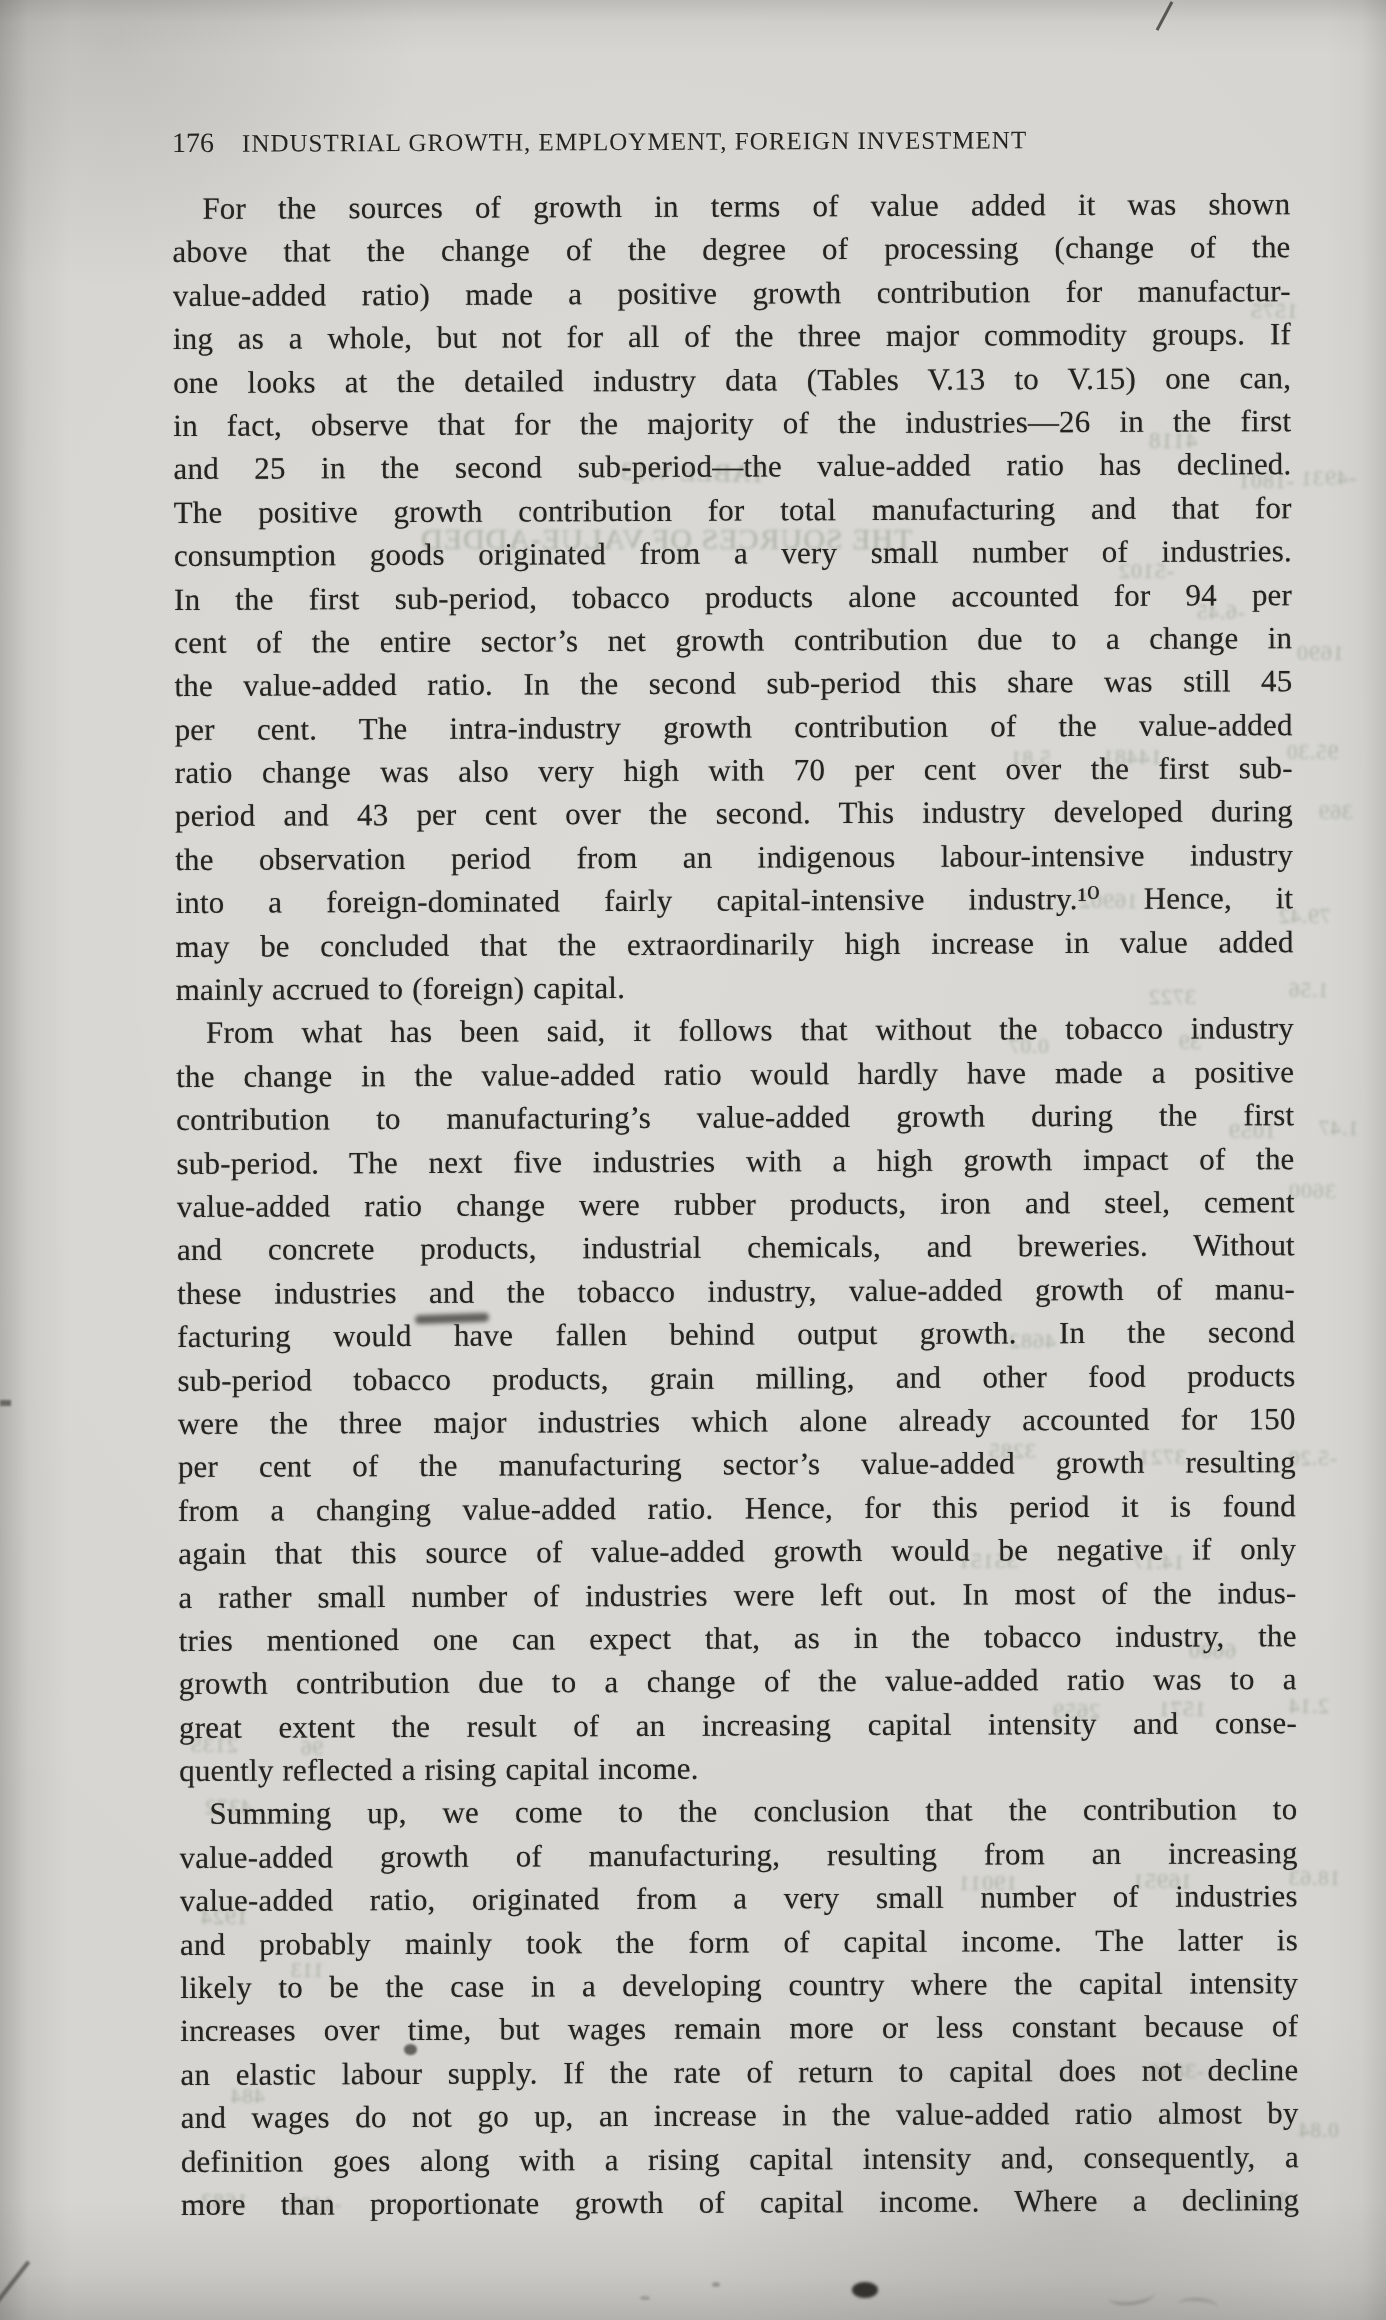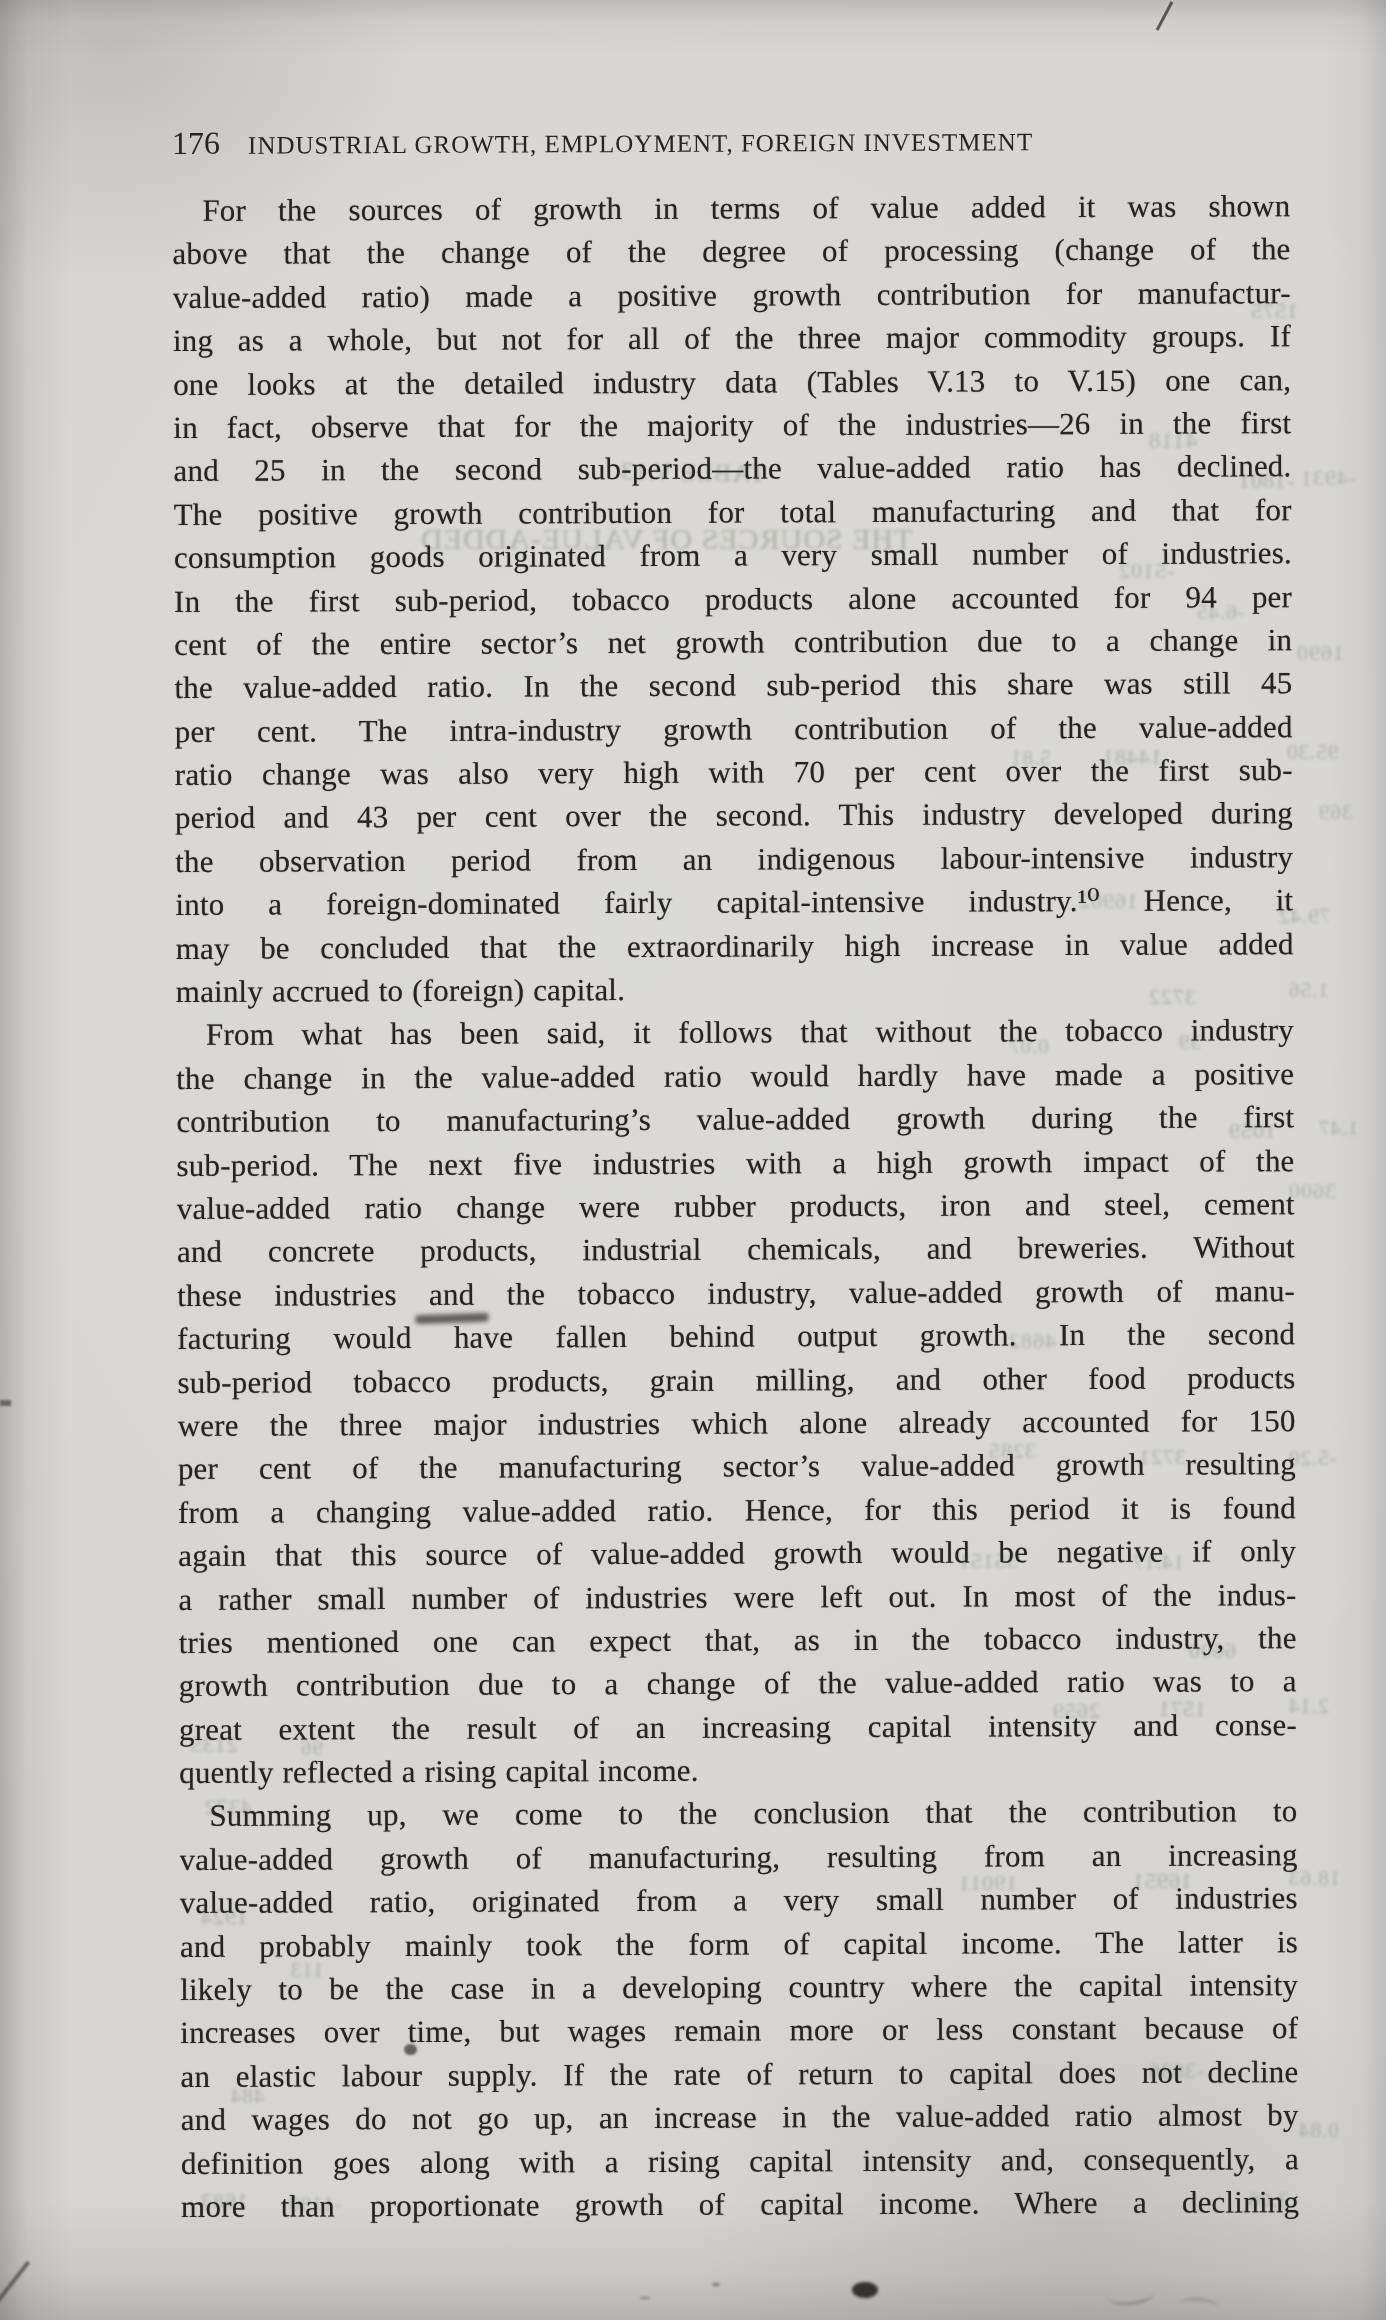--- a/index.html
+++ b/index.html
@@ -24,21 +24,21 @@
     color:rgba(94,110,86,0.34); filter:blur(1.6px);
     transform:scaleX(-1); letter-spacing:1px;
   }
   
   .content {
     position:absolute; left:172px; top:128px; width:1118px; z-index:2;
     transform:rotate(-0.25deg); transform-origin:0 0;
     color:#26241f;
   }
   .runhead { display:flex; align-items:baseline; font-size:25px; line-height:30px; letter-spacing:1px; }
-  .runhead .num { margin-right:28px; font-size:32px; letter-spacing:0; }
+  .runhead .num { margin-right:28px; font-size:28px; letter-spacing:0; }
   .bodytext { margin-top:28px; font-size:31px; letter-spacing:0.2px; word-spacing:1px; }
   .pline {
     height:43.4px; line-height:43.4px; overflow:hidden;
     text-align:justify;
     text-shadow:0 0 1px rgba(38,36,31,0.55);
   }
   .pline::after { content:""; display:inline-block; width:100%; height:0; vertical-align:top; }
   .pline.indent { text-indent:30px; }
   .pline.flush  { text-align:left; }
   

